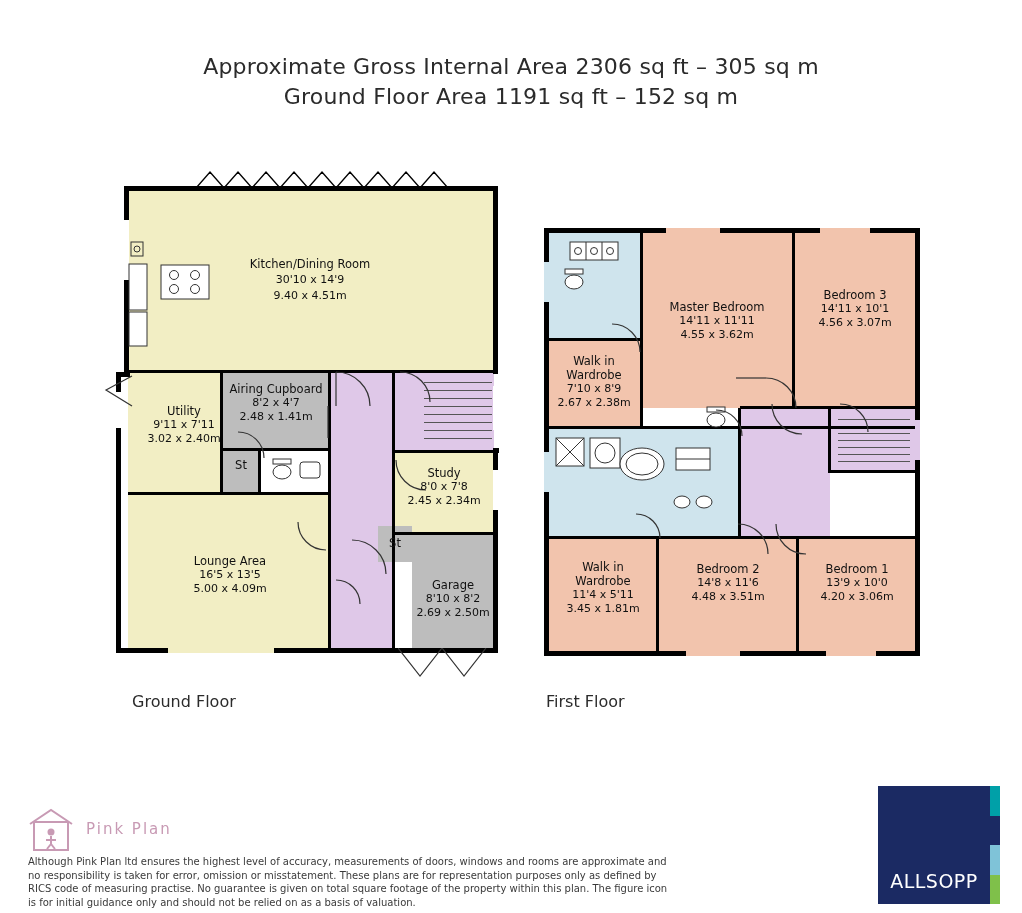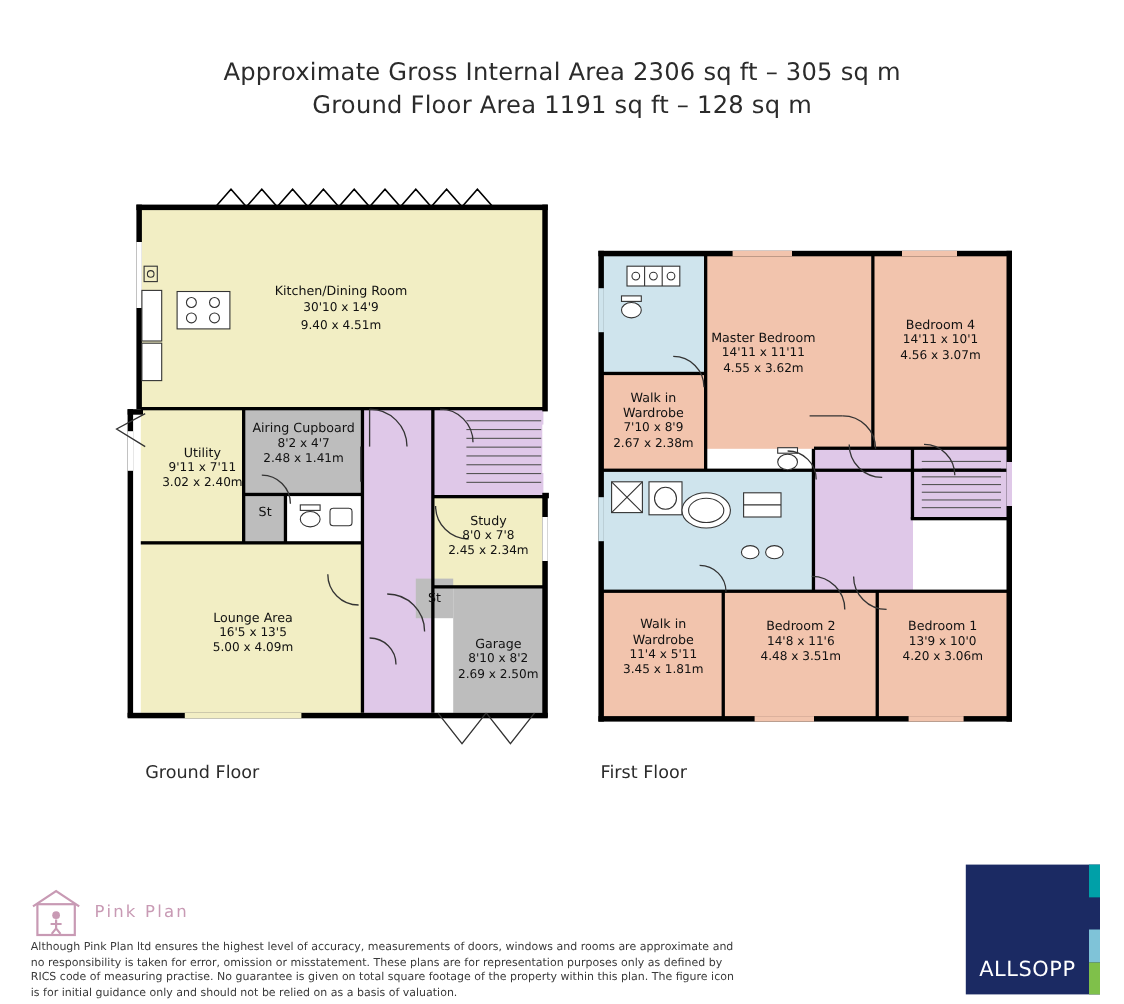--- a/index.html
+++ b/index.html
@@ -137,21 +137,21 @@
     color: #ffffff;
     font-size: 19px;
     letter-spacing: 0.5px;
   }
 </style>
 </head>
 <body>
 
 <div class="header">
   <div>Approximate Gross Internal Area 2306 sq ft – 305 sq m</div>
-  <div>Ground Floor Area 1191 sq ft – 128 sq m</div>
+  <div>Ground Floor Area 1191 sq ft – 152 sq m</div>
 </div>
 
 <div class="plan">
 
   <div>
 
     <div class="room fill-yellow" style="left:128px; top:190px; width:366px; height:182px;"></div>
     <div class="room fill-yellow" style="left:128px; top:372px; width:202px; height:122px;"></div>
     <div class="room fill-yellow" style="left:128px; top:494px; width:202px; height:154px;"></div>
     <div class="room fill-yellow" style="left:394px; top:452px; width:100px; height:82px;"></div>
@@ -377,28 +377,28 @@
         <path d="M226,150 L196,150"></path>
         <path d="M232,176 A30,30 0 0,0 262,206"></path>
         <path d="M176,182 A26,26 0 0,1 202,208"></path>
         <path d="M198,296 A30,30 0 0,1 228,326"></path>
         <path d="M236,296 A30,30 0 0,0 266,326"></path>
         <path d="M96,286 A24,24 0 0,1 120,310"></path>
         <path d="M300,176 A28,28 0 0,1 328,204"></path>
       </g>
     </svg>
 
-    <div class="label" style="left:619px; top:300px; width:150px;">
+    <div class="label" style="left:642px; top:300px; width:150px;">
       <div class="nm">Master Bedroom</div>
       <div class="dm">14'11 x 11'11</div>
       <div class="dm">4.55 x 3.62m</div>
     </div>
 
     <div class="label" style="left:794px; top:288px; width:122px;">
-      <div class="nm">Bedroom 4</div>
+      <div class="nm">Bedroom 3</div>
       <div class="dm">14'11 x 10'1</div>
       <div class="dm">4.56 x 3.07m</div>
     </div>
 
     <div class="label" style="left:548px; top:354px; width:92px;">
       <div class="nm">Walk in</div>
       <div class="nm">Wardrobe</div>
       <div class="dm">7'10 x 8'9</div>
       <div class="dm">2.67 x 2.38m</div>
     </div>

